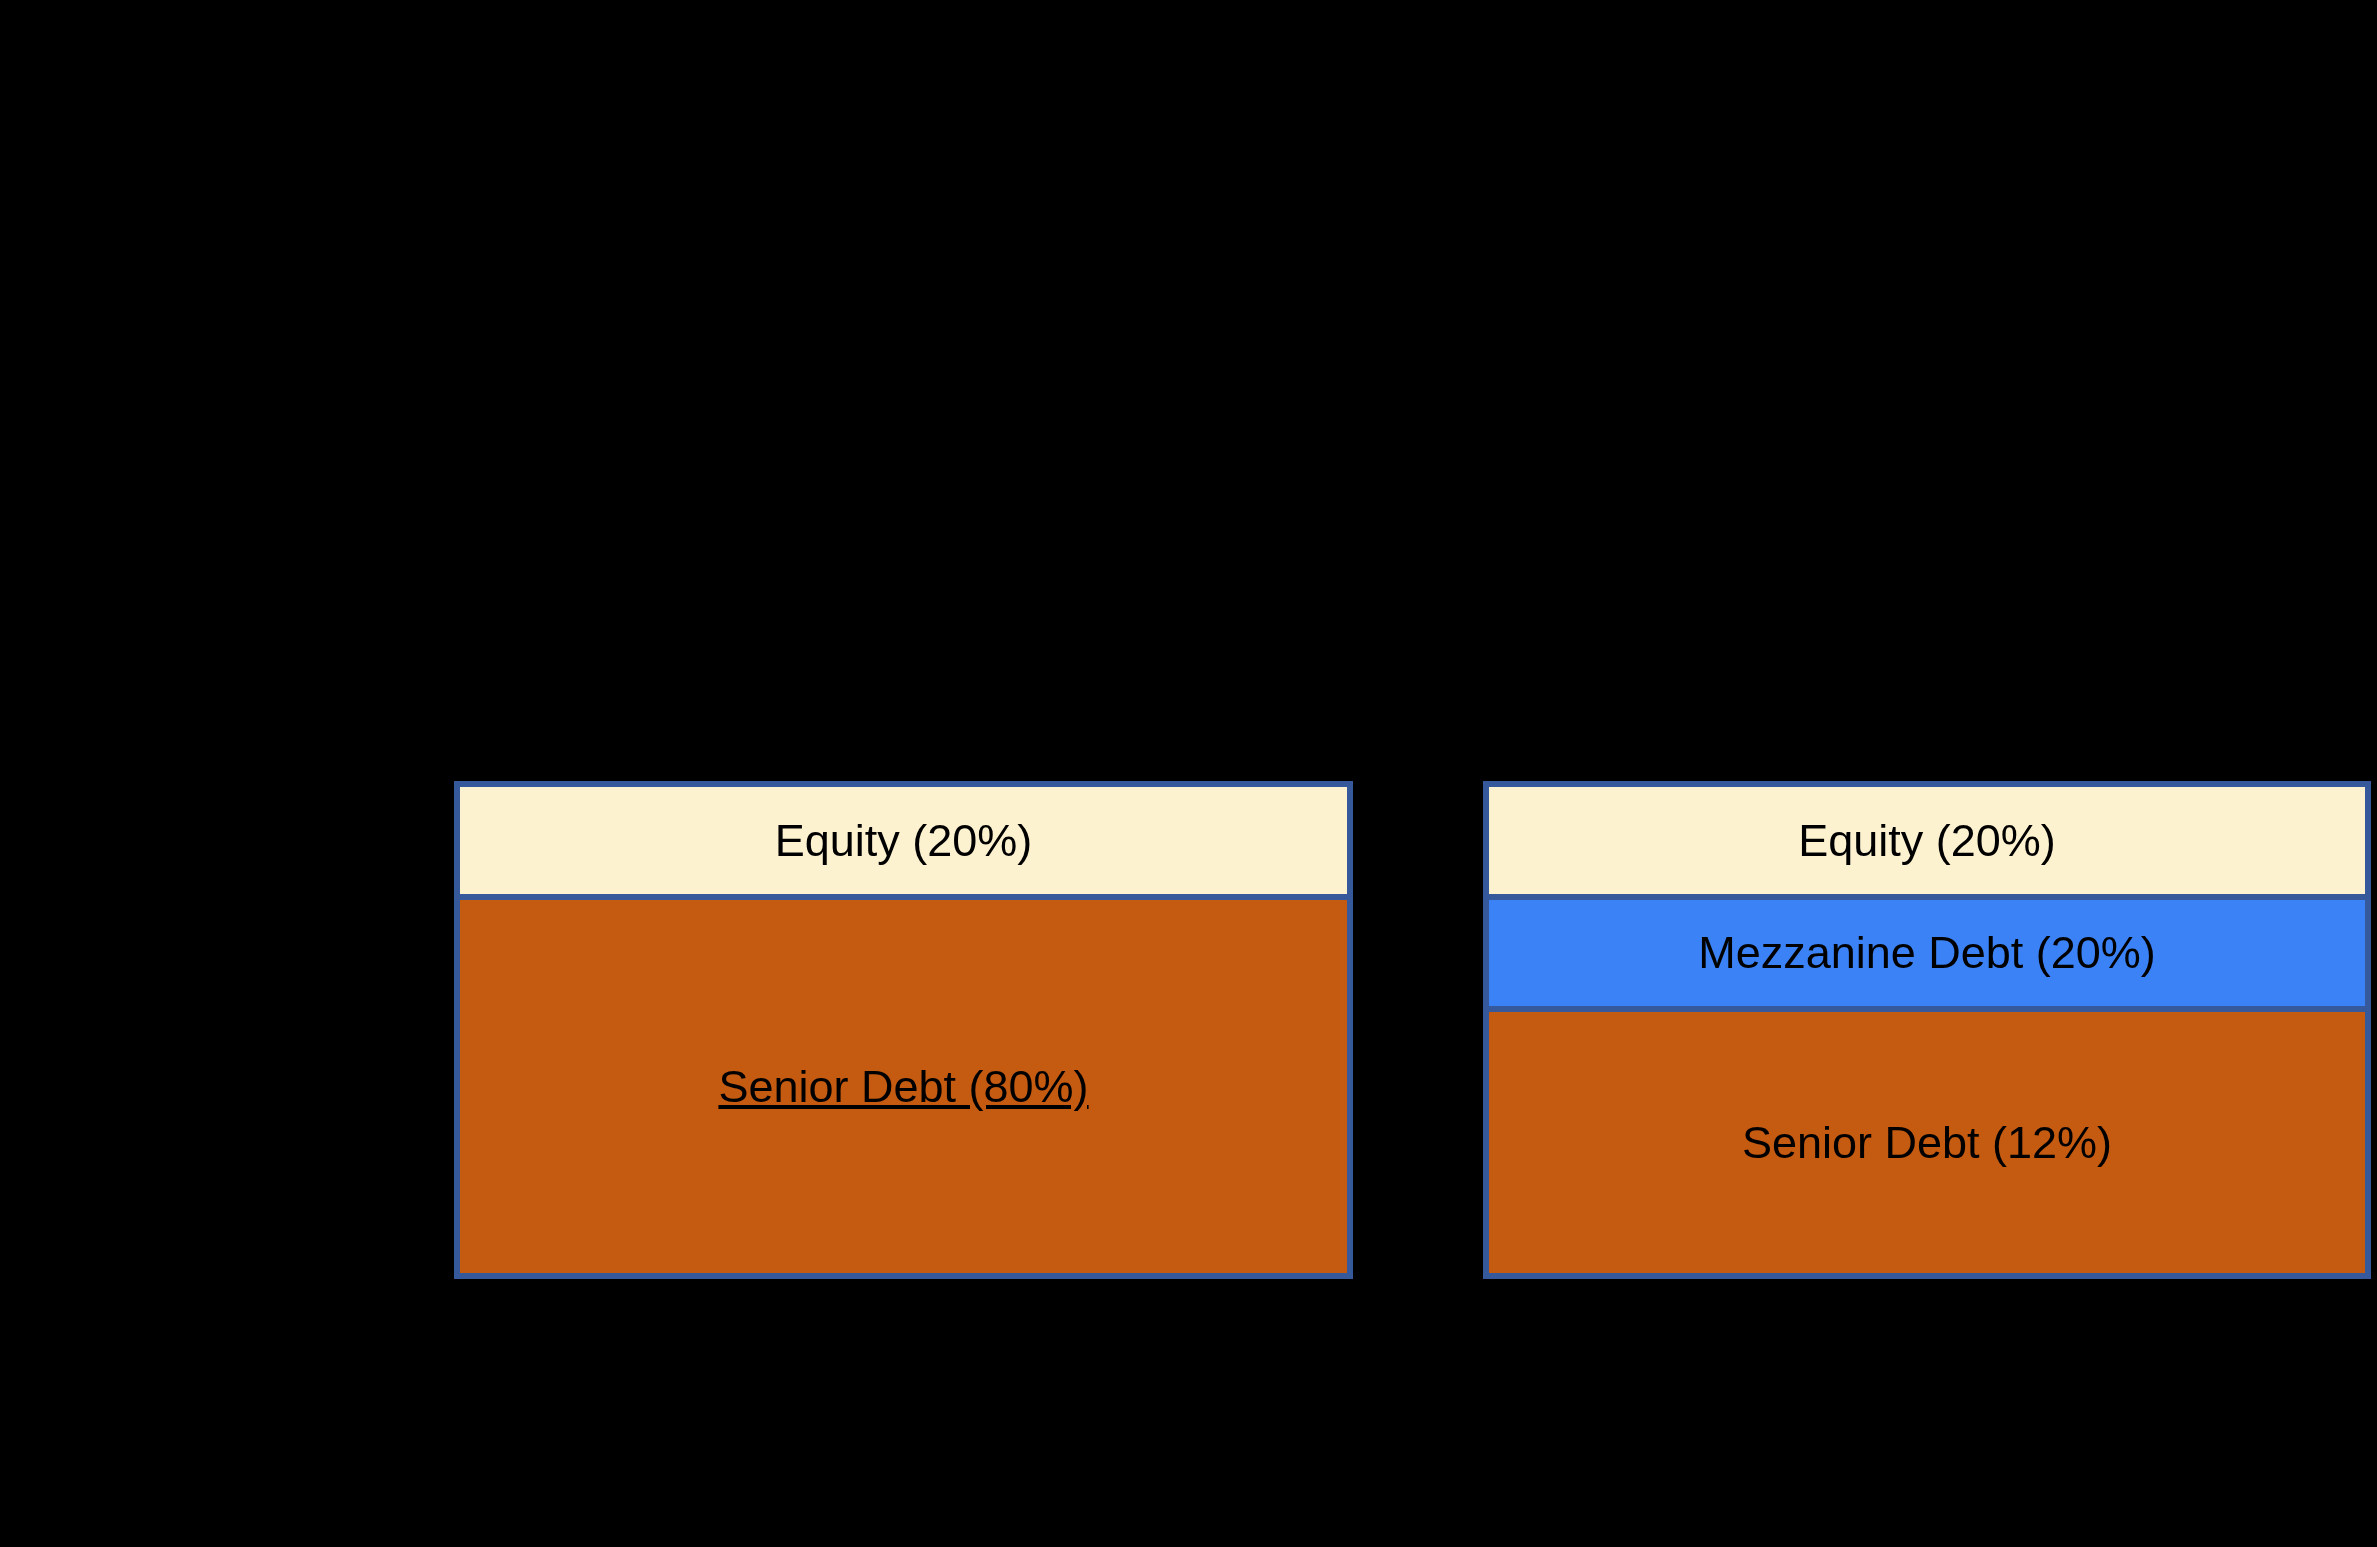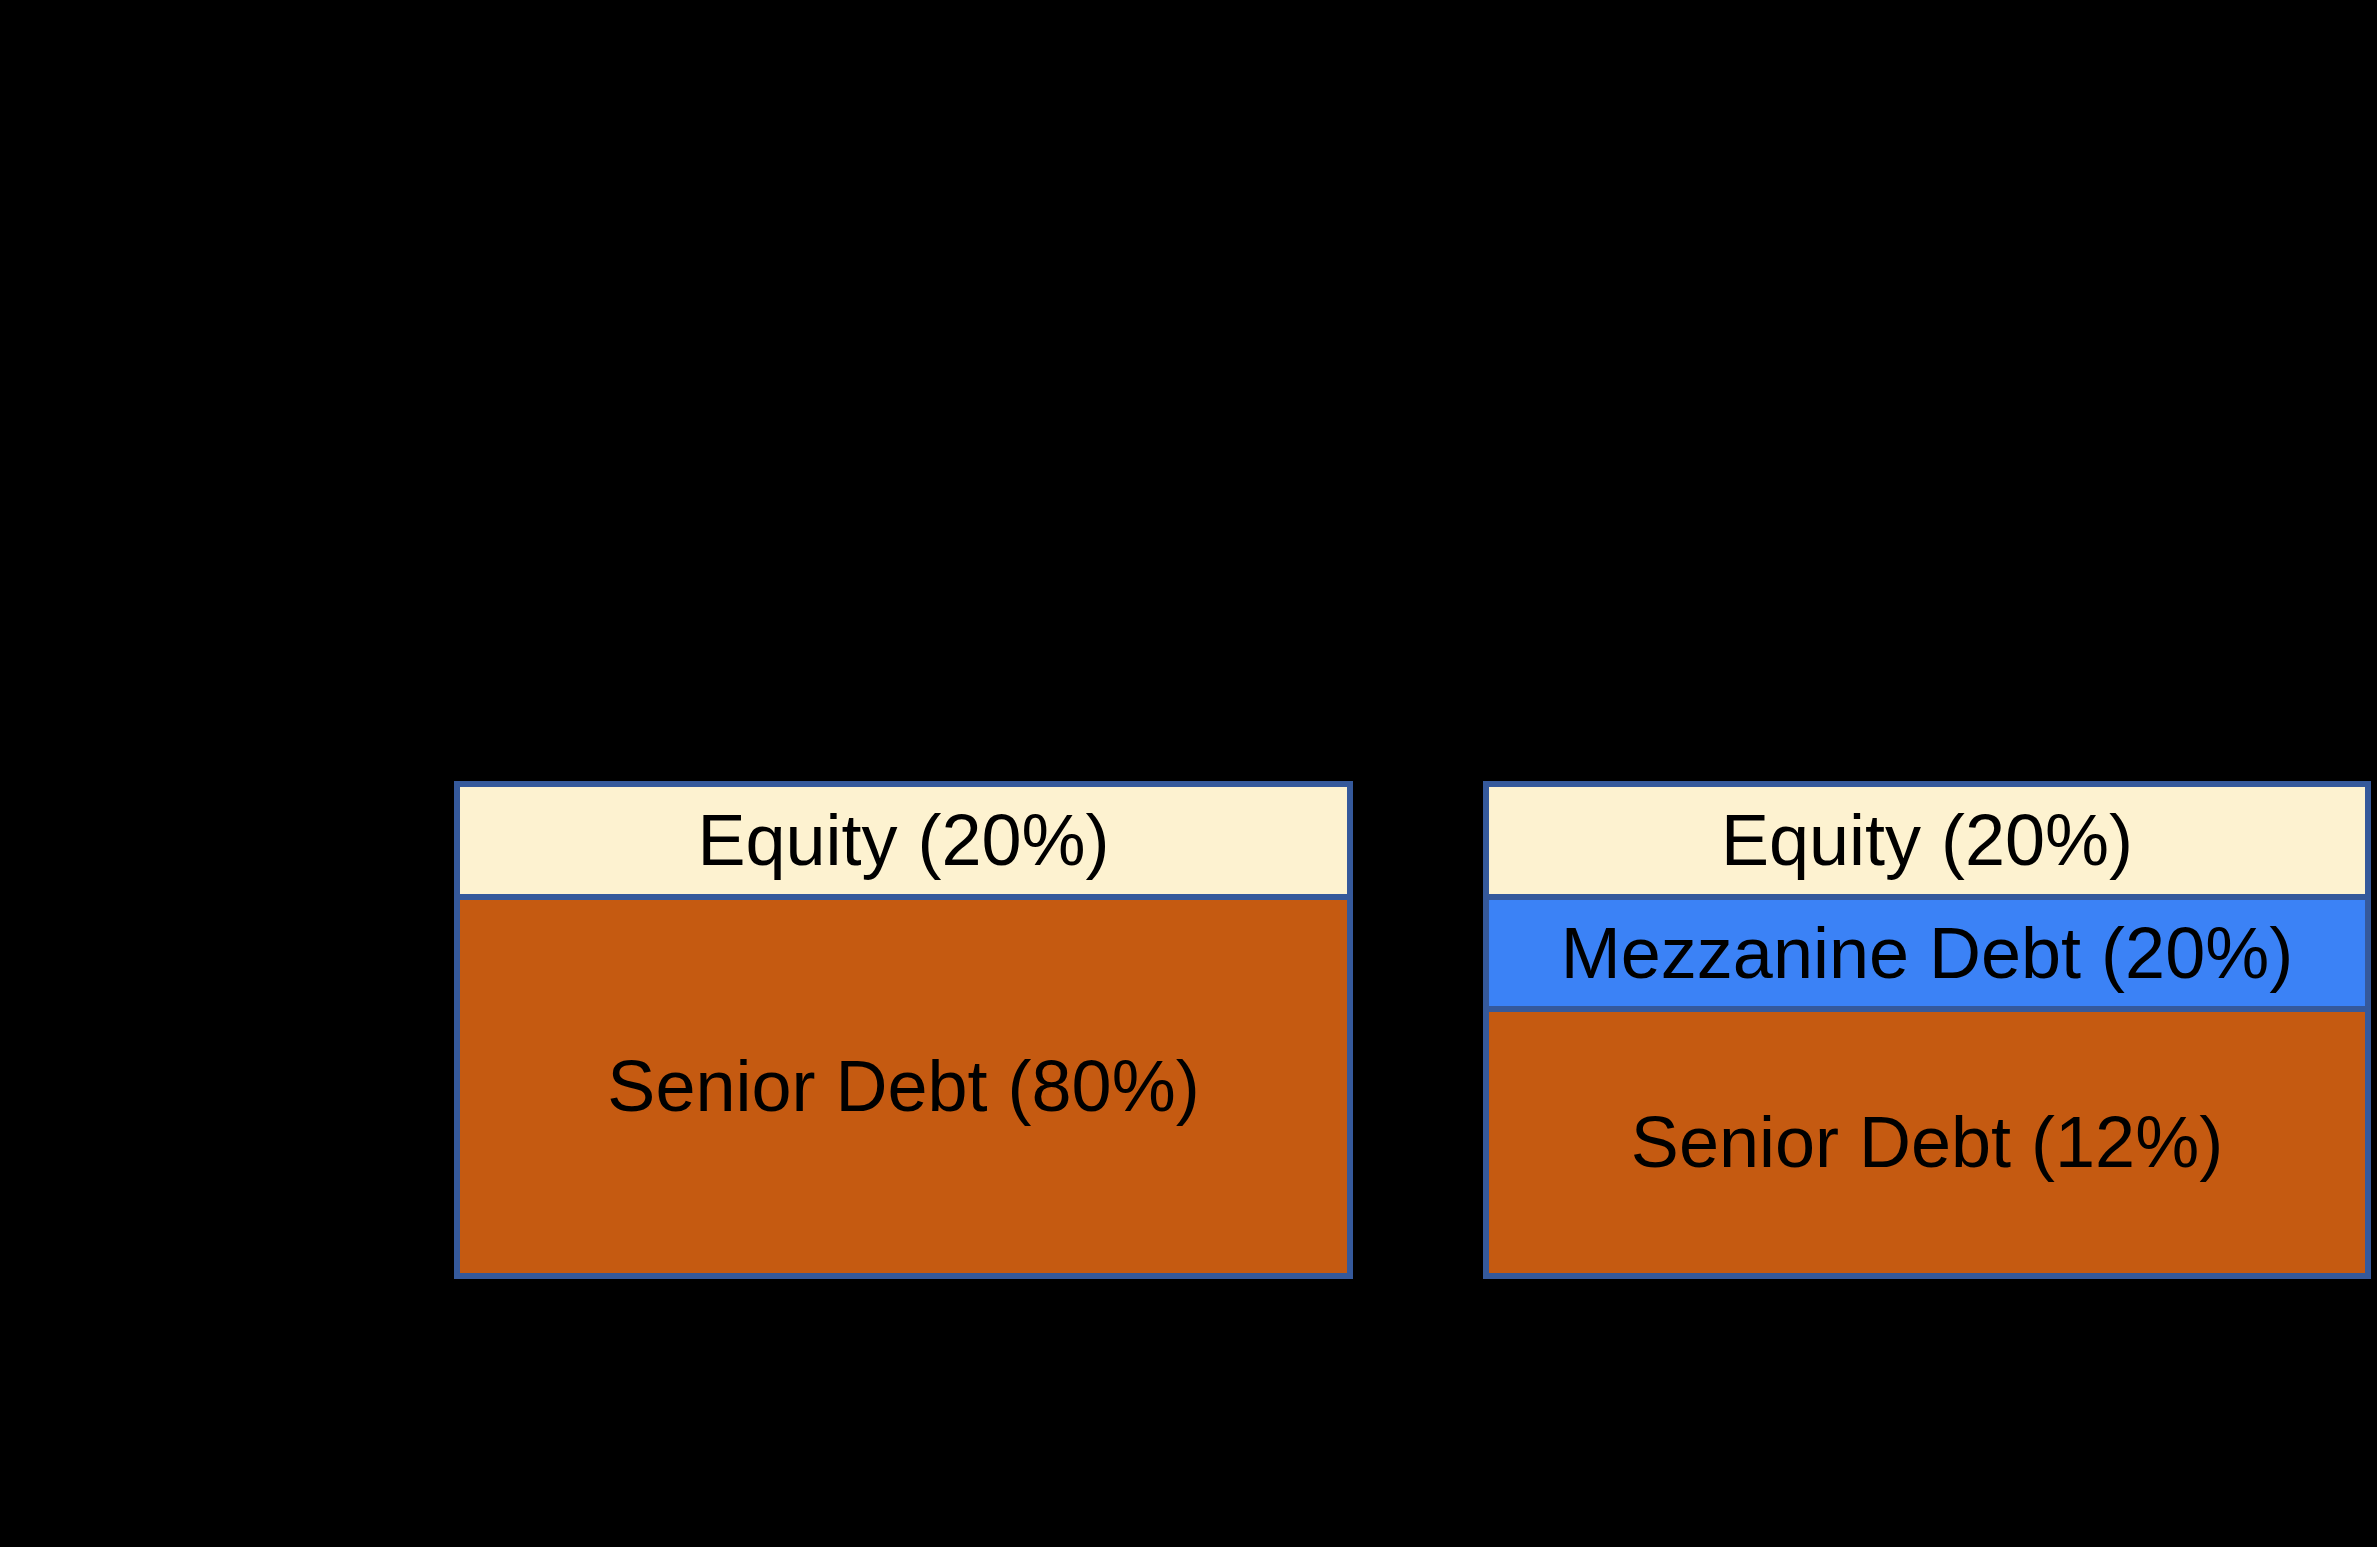--- a/index.html
+++ b/index.html
@@ -38,35 +38,35 @@
   }
   .segment {
     flex-grow: 1;
     flex-basis: 0;
     display: flex;
     align-items: center;
     justify-content: center;
     min-height: 0;
   }
   .segment span {
-    font-size: 72px;
+    font-size: 45px;
     line-height: 1;
     color: var(--label-color, #000000);
     white-space: nowrap;
   }
 </style>
 </head>
 <body style="background: rgb(0, 0, 0);">
 
 <div class="canvas">
   <section class="structure structure-left" style="background: rgb(53, 89, 155);">
       <div class="segment" style="flex-grow: 0.222; background: rgb(253, 242, 208);">
         <span>Equity (20%)</span>
       </div>
-      <div class="segment" style="flex-grow: 0.778; background: rgb(197, 90, 17);">
+      <div class="segment" style="flex-grow: 0.778; background: rgb(197, 90, 17); text-decoration: underline;">
         <span>Senior Debt (80%)</span>
       </div>
     </section>
   <section class="structure structure-right" style="background: rgb(53, 89, 155);">
       <div class="segment" style="flex-grow: 0.225; background: rgb(253, 242, 208);">
         <span>Equity (20%)</span>
       </div>
       <div class="segment" style="flex-grow: 0.224; background: #3b82f6;">
         <span>Mezzanine Debt (20%)</span>
       </div>

